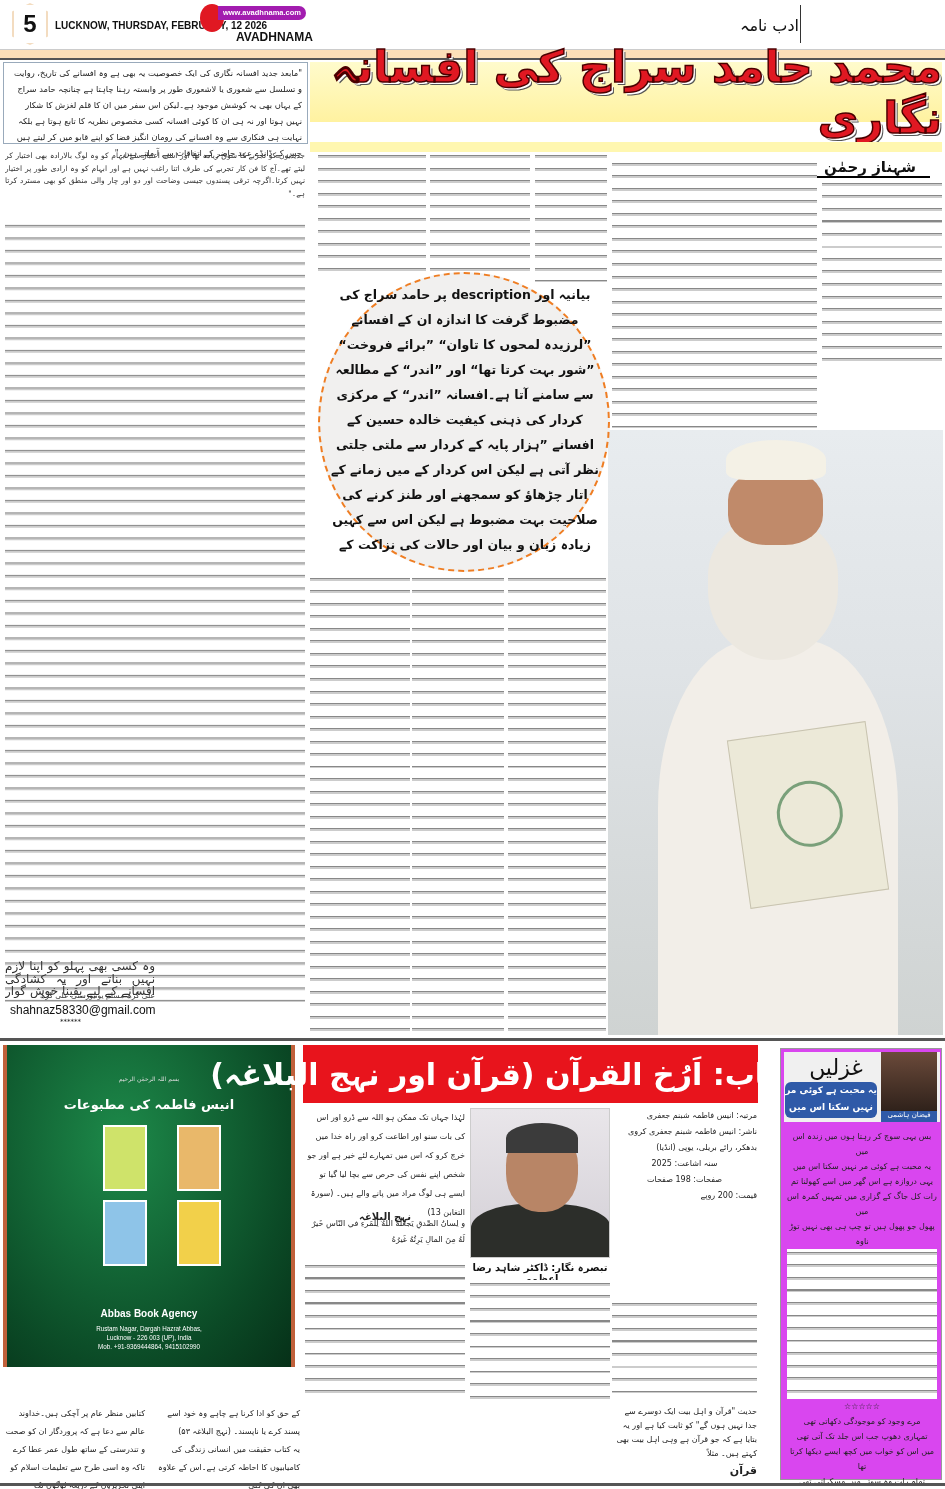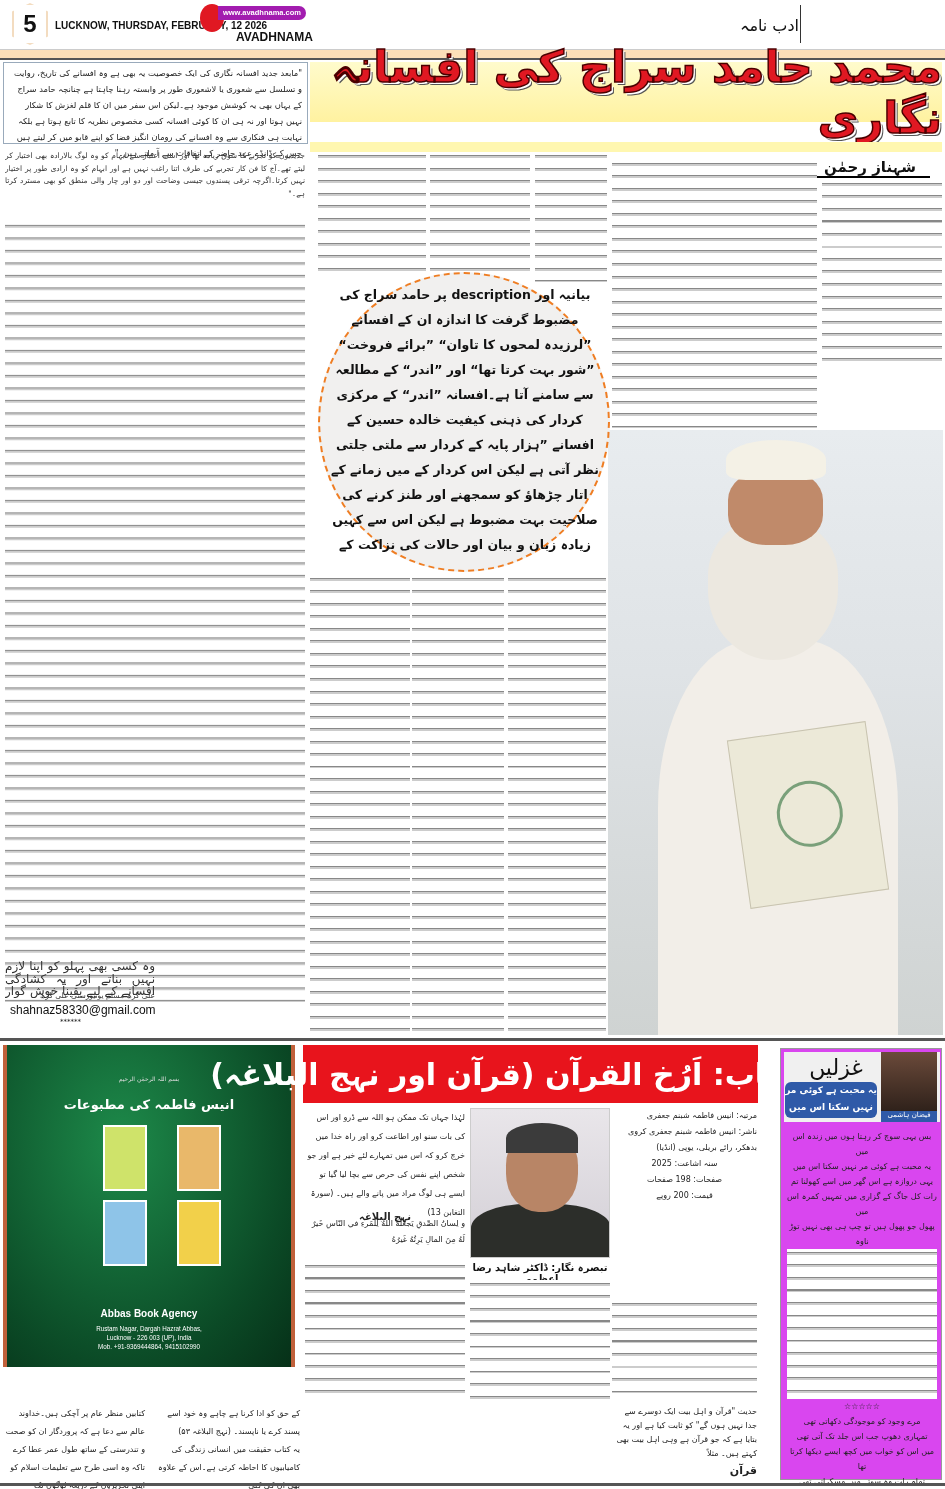--- a/index.html
+++ b/index.html
@@ -145,21 +145,21 @@
   <div class="hair"></div>
 </div>
 <div class="revcap">تبصرہ نگار: ڈاکٹر شاہد رضا اعظمی</div>
 <div class="col textfill" style="left:470px;top:1280px;width:140px;height:120px"></div>
 
 <div class="bottom-text" style="left:612px;top:1108px;width:145px;line-height:16px">
   <div>مرتبہ: انیس فاطمہ شبنم جعفری</div>
   <div>ناشر: انیس فاطمہ شبنم جعفری کروی بدھکر، رائے بریلی، یوپی (انڈیا)</div>
   <div style="text-align:center">سنہ اشاعت: 2025</div>
   <div style="text-align:center">صفحات: 198 صفحات</div>
-  <div style="text-align:center">قیمت: 200 روپے</div>
+  <div style="">قیمت: 200 روپے</div>
 </div>
 <div class="col textfill" style="left:612px;top:1300px;width:145px;height:100px"></div>
 <div class="bottom-text" style="left:612px;top:1405px;width:145px;line-height:14px">حدیث "قرآن و اہل بیت ایک دوسرے سے جدا نہیں ہوں گے" کو ثابت کیا ہے اور یہ بتایا ہے کہ جو قرآن ہے وہی اہل بیت بھی کہتے ہیں۔ مثلاً</div>
 <div class="bottom-text" style="left:612px;top:1462px;width:145px;font-weight:bold;font-size:11px">قرآن</div>
 
 <div class="ghazal">
   <div class="hdr"></div>
   <div class="gtitle">غزلیں</div>
   <div class="pill">
     <div>یہ محبت ہے کوئی مر</div>

